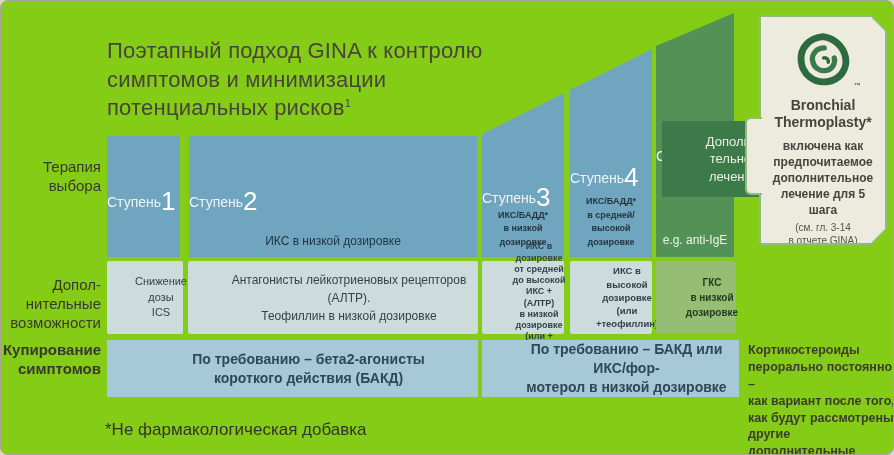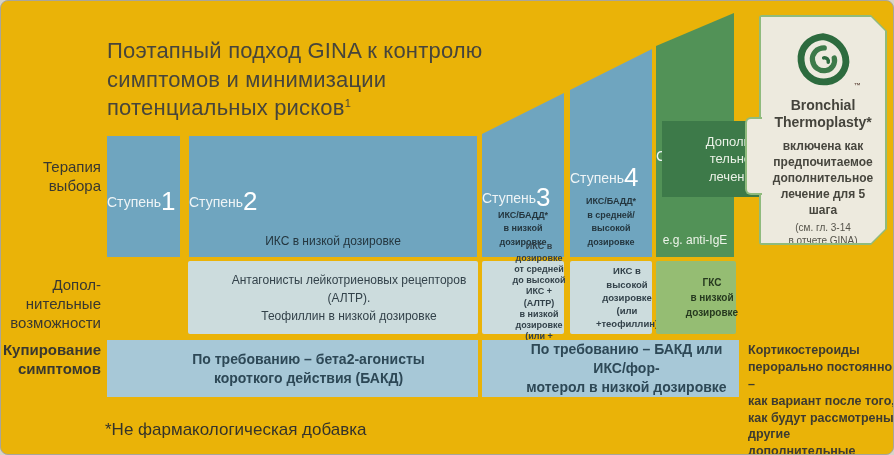--- a/index.html
+++ b/index.html
@@ -1,18 +1,18 @@
 <!DOCTYPE html>
 <html><head>
 <meta charset="utf-8">
 <style>
   html,body{margin:0;padding:0;background:#d8d4c8;}
   .canvas{
     position:relative;width:894px;height:455px;margin:0 auto;
-    background:#eab308;font-family:"Liberation Sans",sans-serif;
+    background:#84cc16;font-family:"Liberation Sans",sans-serif;
     border:1px solid #a9a599;border-radius:8px;overflow:hidden;
     box-sizing:border-box;
   }
   .abs{position:absolute;box-sizing:border-box;}
   .pre{white-space:pre-line;}
   .center{display:flex;align-items:center;justify-content:center;text-align:center;padding-left:32px;}
   .title{left:106px;top:36px;width:440px;font-size:22px;line-height:1.3;color:#47453b;letter-spacing:.2px;}
   .title sup{font-size:11px;}
   .rowlabel{width:100px;left:0;text-align:right;font-size:15px;line-height:1.25;color:#393830;padding-right:0;}
   
@@ -99,20 +99,23 @@
   <div class="abs green cap" style="left:655px;top:12px;width:78px;height:33px;"></div>
   <div class="abs green step-col" style="left:655px;top:45px;width:78px;height:211px;padding-top:8px;">
     <span class="step-label">Ступень</span>
     <span class="step-num">5</span>
     <div class="darkbox center pre" style="position:absolute;left:6px;top:75px;width:80px;height:76px;">Дополни-
 тельное
 лечение</div>
     <span class="addon-note" style="position:absolute;bottom:10px;left:0;right:0;">e.g. anti-IgE</span>
   </div>
 
+  <div class="abs opt center pre" style="left:106px;top:260px;width:76px;height:73px;font-size:11px;line-height:1.4;">Снижение
+дозы
+ICS</div>
   <div class="abs opt center pre" style="left:187px;top:260px;width:290px;height:73px;font-size:12px;line-height:1.5;">Антагонисты лейкотриеновых рецепторов (АЛТР).
 Теофиллин в низкой дозировке</div>
   <div class="abs opt center pre" style="left:569px;top:260px;width:82px;height:73px;font-size:9.5px;font-weight:bold;line-height:1.4;">ИКС в высокой
 дозировке (или
 +теофиллин)</div>
   <div class="abs opt center pre" style="left:481px;top:260px;width:82px;height:73px;font-size:9px;font-weight:bold;line-height:1.25;">ИКС в дозировке
 от средней
 до высокой
 ИКС + (АЛТР)
 в низкой дозировке

